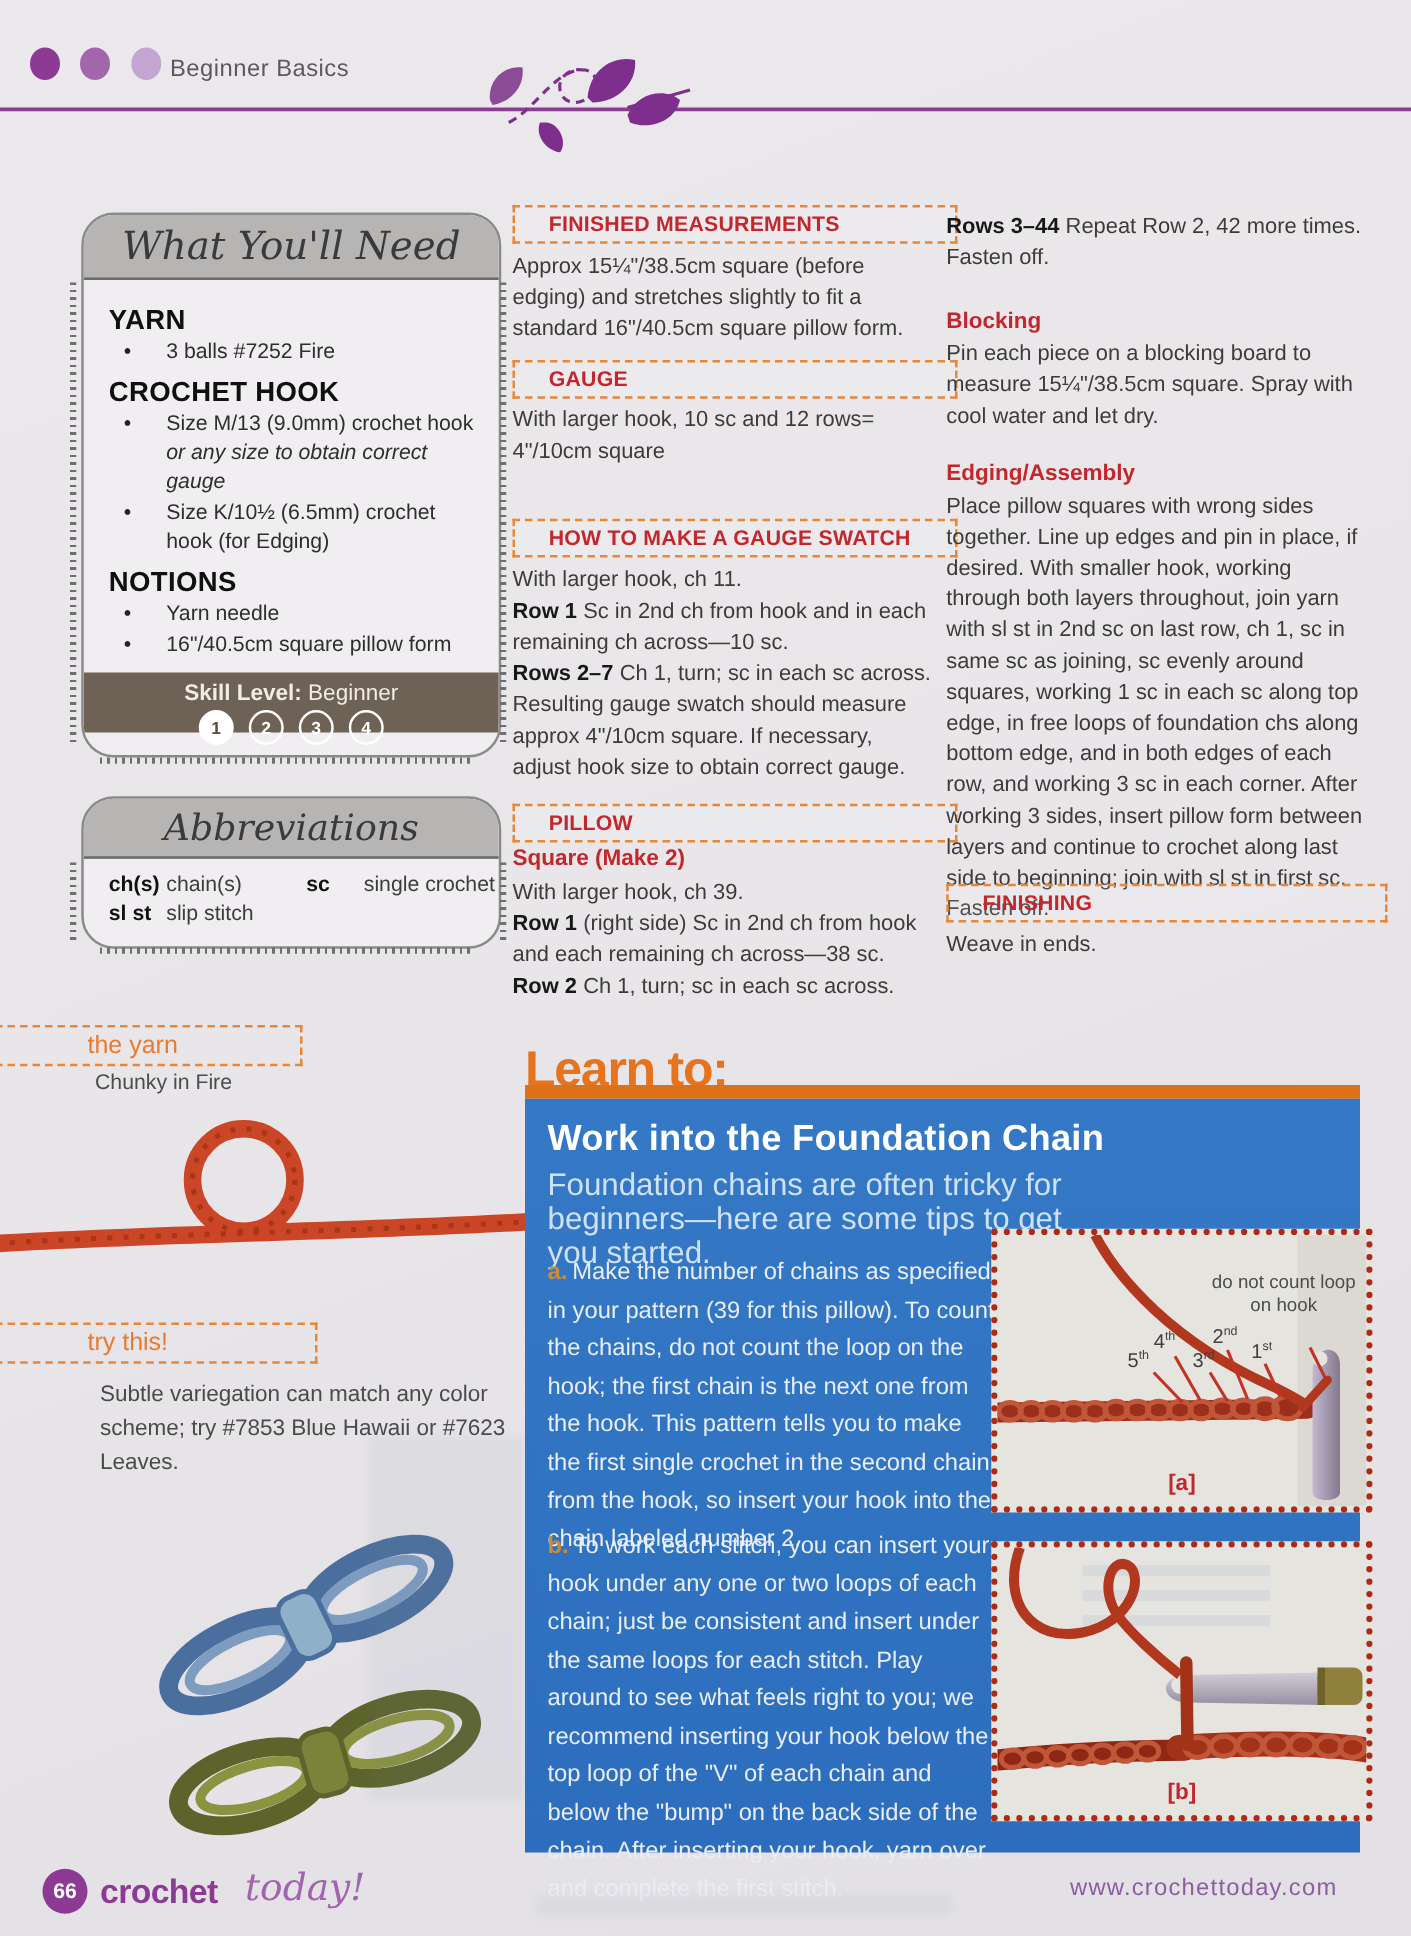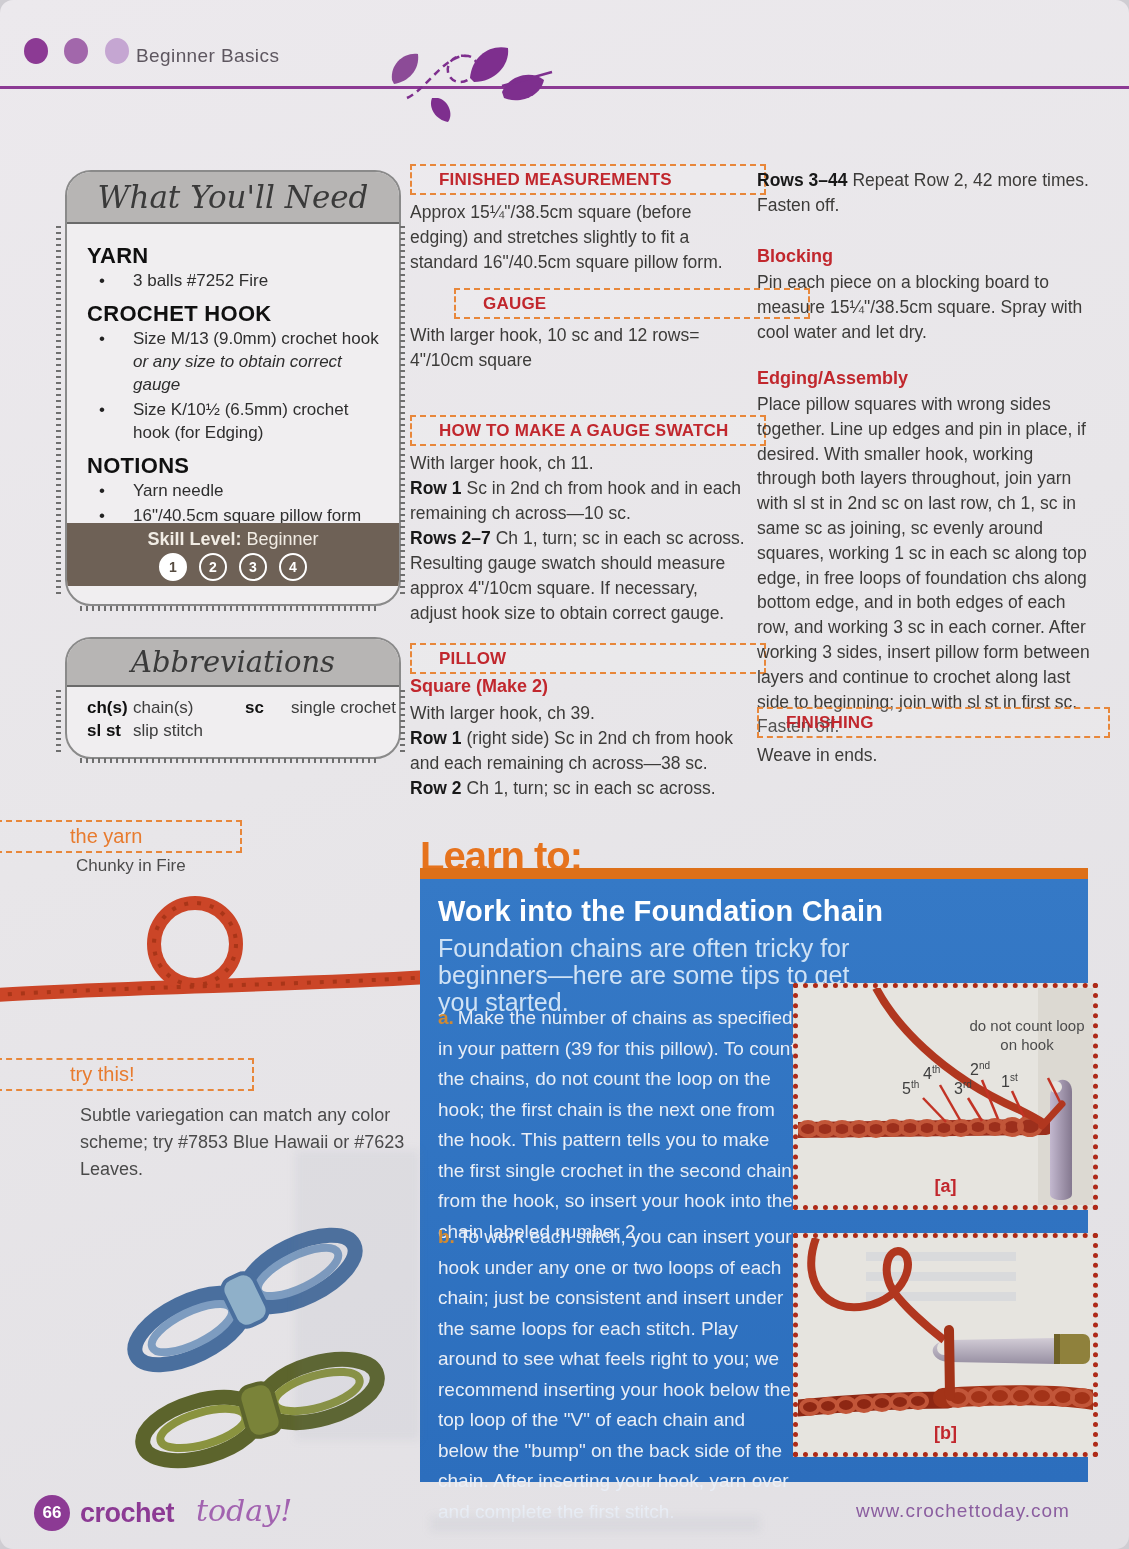--- a/index.html
+++ b/index.html
@@ -1,18 +1,18 @@
 <!DOCTYPE html>
 <html><head>
 <meta charset="utf-8">
 <style>
   html,body{margin:0;padding:0;background:#cfcdd2;}
   #page{position:relative;width:1129px;height:1549px;margin:0 auto;overflow:hidden;
         background:linear-gradient(160deg,#ece9ed 0%,#e8e6e9 45%,#e2e0e4 100%);
-        font-family:"Liberation Sans",sans-serif;color:#3c3c3c;border-radius:13px;}
+        font-family:"Liberation Sans",sans-serif;color:#3c3c3c;}
   .abs{position:absolute;}
 
   
   .dot{display:inline-block;width:24px;height:26px;border-radius:50%;margin-right:12px;vertical-align:middle;}
   .section-name{font-size:19px;color:#5e5760;letter-spacing:.4px;}
   .rule{height:3px;background:#8c3a94;}
 
   
   .stitchbox{border:2px solid #8a8a8a;border-radius:26px;background:#f0eef0;overflow:hidden;}
   .box-header{height:50px;background:#b7b5b4;border-bottom:2px solid #6a6a6a;
@@ -20,21 +20,21 @@
   .script{font-family:"DejaVu Serif",serif;font-style:italic;color:#3a3a3a;}
   .hatch-v{position:absolute;width:5px;background:repeating-linear-gradient(to bottom,#6f6f6f 0 2px,transparent 2px 6px);}
   .hatch-h{position:absolute;height:5px;background:repeating-linear-gradient(to right,#6f6f6f 0 2px,transparent 2px 6px);}
 
   .wyn-content{padding:10px 14px 0 20px;font-size:17px;line-height:23px;color:#2e2e2e;}
   .wyn-content h4{margin:10px 0 2px 0;font-size:22px;color:#101010;letter-spacing:.3px;}
   .bullet{position:relative;padding-left:46px;margin:2px 0;}
   .bullet::before{content:"\2022";position:absolute;left:12px;top:0;color:#222;}
   .it{font-style:italic;}
 
-  .skill-bar{position:absolute;left:0;right:0;bottom:18px;height:63px;background:#6e6156;
+  .skill-bar{position:absolute;left:0;right:0;bottom:18px;height:48px;background:#6e6156;
              text-align:center;color:#f1ece4;padding-top:6px;box-sizing:border-box;}
   .skill-bar .lbl{font-weight:bold;font-size:18px;}
   .skill-bar .val{font-size:18px;}
   .lvl{display:inline-block;width:24px;height:24px;border-radius:50%;border:2px solid #fff;
        color:#fff;font-size:14px;font-weight:bold;line-height:24px;margin:3px 6px 0 6px;}
   .lvl.active{background:#fff;color:#564c41;}
 
   .abbr-row{margin:3px 0;font-size:17px;color:#3d3d3d;}
   .abbr-row b{display:inline-block;min-width:46px;color:#111;}
 
@@ -131,21 +131,21 @@
       <div class="abbr-row"><b>sc</b><span>single crochet</span></div>
     </div>
   </div>
   <div class="hatch-v" style="left:56px;top:690px;height:62px;"></div>
   <div class="hatch-v" style="left:400px;top:690px;height:62px;"></div>
   <div class="hatch-h" style="left:80px;top:758px;width:300px;"></div>
 
   <div class="abs sec-head" style="left:410px;top:164px;width:317px;">FINISHED MEASUREMENTS</div>
   <div class="abs body-txt" style="left:410px;top:200px;width:337px;">Approx 15¼"/38.5cm square (before edging) and stretches slightly to fit a standard 16"/40.5cm square pillow form.</div>
 
-  <div class="abs sec-head" style="left:410px;top:288px;width:317px;margin-left:44px;">GAUGE</div>
+  <div class="abs sec-head" style="left:410px;top:288px;width:317px;">GAUGE</div>
   <div class="abs body-txt" style="left:410px;top:323px;width:337px;">With larger hook, 10 sc and 12 rows= 4"/10cm square</div>
 
   <div class="abs sec-head" style="left:410px;top:415px;width:317px;">HOW TO MAKE A GAUGE SWATCH</div>
   <div class="abs body-txt" style="left:410px;top:451px;width:337px;">
     <span>With larger hook, ch 11.</span><br>
     <span class="inline-label">Row 1</span><span>Sc in 2nd ch from hook and in each remaining ch across—10 sc.</span><br>
     <span class="inline-label">Rows 2–7</span><span>Ch 1, turn; sc in each sc across.</span><br>
     <span>Resulting gauge swatch should measure approx 4"/10cm square. If necessary, adjust hook size to obtain correct gauge.</span>
   </div>
 

